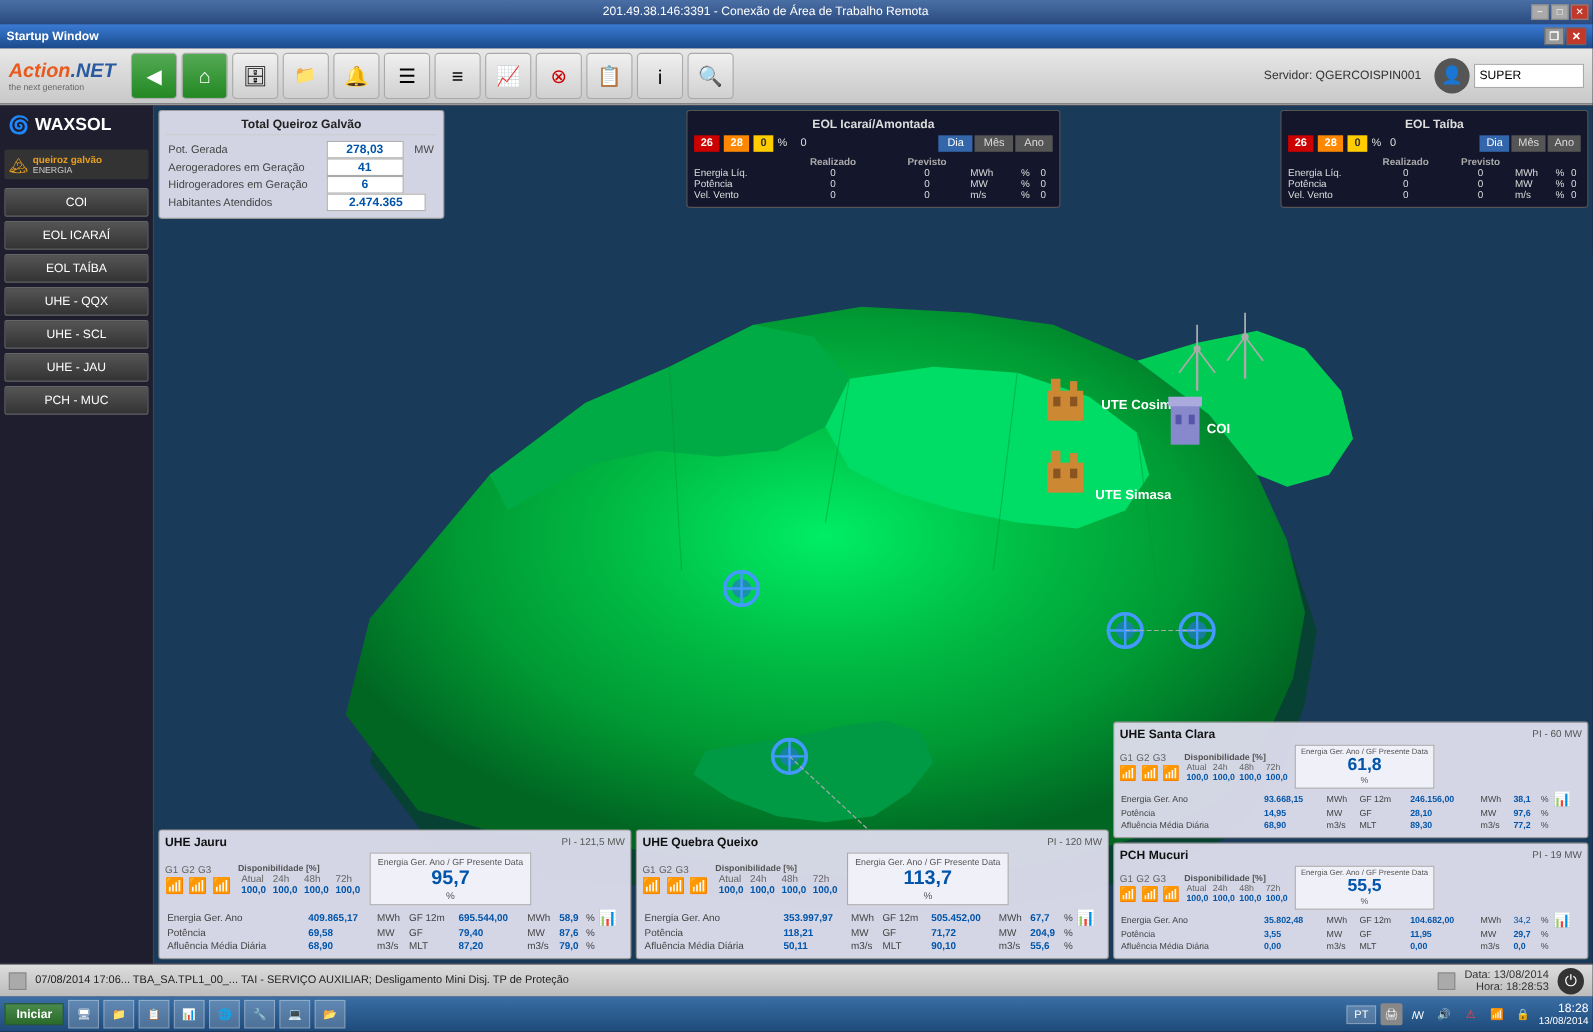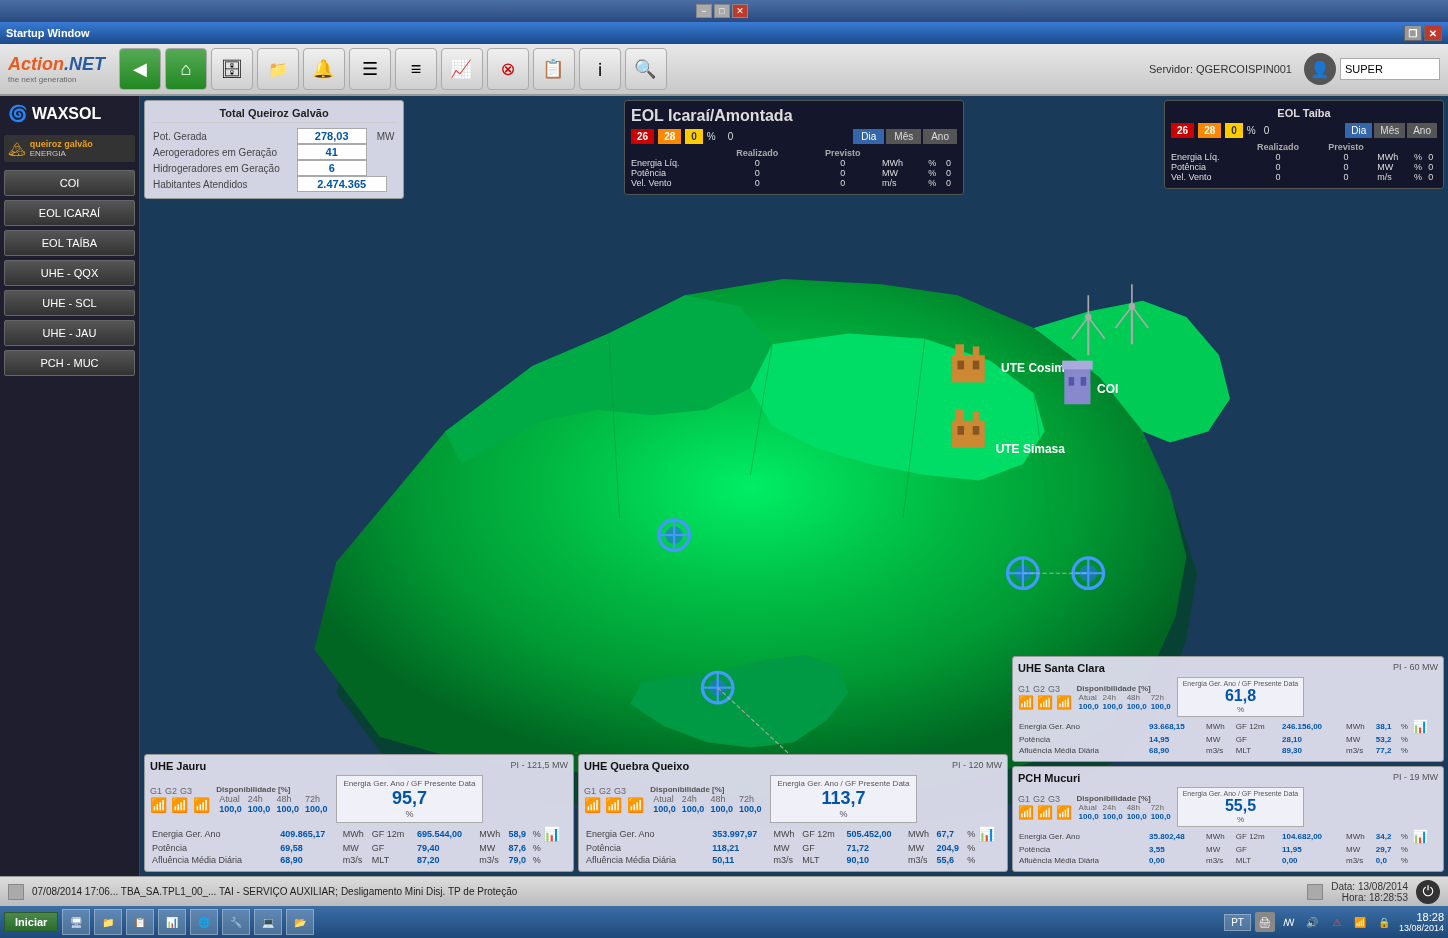--- a/index.html
+++ b/index.html
@@ -91,20 +91,21 @@
     .map-container {
       position: relative; width: 100%; height: 100%;
       background: #1a3a5a;
       overflow: hidden;
     }
   </style>
 </head>
 <body>
 
 <div class="title-bar">
+  <span class="title-bar-text">201.49.38.146:3391 - Conexão de Área de Trabalho Remota</span>
   <div class="title-bar-controls">
     <div class="title-bar-btn min">−</div>
     <div class="title-bar-btn max">□</div>
     <div class="title-bar-btn close">✕</div>
   </div>
 </div>
 
 <div class="window-title-bar">
   <span>Startup Window</span>
   <div class="window-controls">
@@ -295,21 +296,21 @@
           </tr>
           <tr>
             <td style="color:#444;padding:2px;">Habitantes Atendidos</td>
             <td colspan="2"><input type="text" style="width: 90px; background: rgb(255, 255, 255); border: 1px solid rgb(170, 170, 170); padding: 1px 4px; font-size: 11px; color: rgb(0, 85, 170); font-weight: bold; text-align: center;" value="2.474.365"></td>
           </tr>
         </tbody>
           </table>
       </div>
 
       <div style="position:absolute;top:4px;left:50%;transform:translateX(-50%);width:340px;background:rgba(20,20,40,0.93);border:1px solid #555;border-radius:3px;padding:6px;">
-        <div style="font-weight:bold;font-size:16px;color:#ddd;margin-bottom:4px;">EOL Icaraí/Amontada</div>
+        <div style="text-align:center;font-weight:bold;font-size:11px;color:#ddd;margin-bottom:4px;">EOL Icaraí/Amontada</div>
         <div style="display:flex;align-items:center;gap:4px;margin-bottom:4px;">
           <span style="background:#cc0000;color:white;padding:2px 6px;font-size:10px;font-weight:bold;">26</span>
           <span style="background:#ff8800;color:white;padding:2px 6px;font-size:10px;font-weight:bold;">28</span>
           <span style="background:#ffcc00;color:#333;padding:2px 6px;font-size:10px;font-weight:bold;">0</span>
           <span style="color:#ddd;font-size:10px;">%</span>
           <span style="color:#ddd;font-size:10px;margin-left:8px;">0</span>
           <div style="display:flex;gap:2px;margin-left:auto;">
             <span style="background:#3366aa;color:white;padding:2px 8px;font-size:10px;cursor:pointer;">Dia</span>
             <span style="background:#555;color:#ddd;padding:2px 8px;font-size:10px;cursor:pointer;">Mês</span>
             <span style="background:#555;color:#ddd;padding:2px 8px;font-size:10px;cursor:pointer;">Ano</span>
@@ -625,21 +626,21 @@
                 <td style="color:#444;">%</td>
                 <td style="color:#ff6600;font-size:13px;">📊</td>
               </tr>
               <tr>
                 <td style="color:#444;padding:1px;">Potência</td>
                 <td style="color:#0055aa;font-weight:bold;">14,95</td>
                 <td style="color:#444;">MW</td>
                 <td style="color:#444;">GF</td>
                 <td style="color:#0055aa;font-weight:bold;">28,10</td>
                 <td style="color:#444;">MW</td>
-                <td style="color:#0055aa;font-weight:bold;">53,2</td>
+                <td style="color:#0055aa;font-weight:bold;">97,6</td>
                 <td style="color:#444;">%</td>
               </tr>
               <tr>
                 <td style="color:#444;padding:1px;">Afluência Média Diária</td>
                 <td style="color:#0055aa;font-weight:bold;">68,90</td>
                 <td style="color:#444;">m3/s</td>
                 <td style="color:#444;">MLT</td>
                 <td style="color:#0055aa;font-weight:bold;">89,30</td>
                 <td style="color:#444;">m3/s</td>
                 <td style="color:#0055aa;font-weight:bold;">77,2</td>
@@ -694,21 +695,21 @@
             </div>
             <table style="width:100%;font-size:8px;border-collapse:collapse;margin-top:2px;">
               <tbody>
                   <tr>
                 <td style="color:#444;padding:1px;">Energia Ger. Ano</td>
                 <td style="color:#0055aa;font-weight:bold;">35.802,48</td>
                 <td style="color:#444;">MWh</td>
                 <td style="color:#444;">GF 12m</td>
                 <td style="color:#0055aa;font-weight:bold;">104.682,00</td>
                 <td style="color:#444;">MWh</td>
-                <td style="color:#0055aa;font-weight:bold;">34,2</td>
+                <td style="color:#0055aa;font-weight:normal;">34,2</td>
                 <td style="color:#444;">%</td>
                 <td style="color:#ff6600;font-size:13px;">📊</td>
               </tr>
               <tr>
                 <td style="color:#444;padding:1px;">Potência</td>
                 <td style="color:#0055aa;font-weight:bold;">3,55</td>
                 <td style="color:#444;">MW</td>
                 <td style="color:#444;">GF</td>
                 <td style="color:#0055aa;font-weight:bold;">11,95</td>
                 <td style="color:#444;">MW</td>

